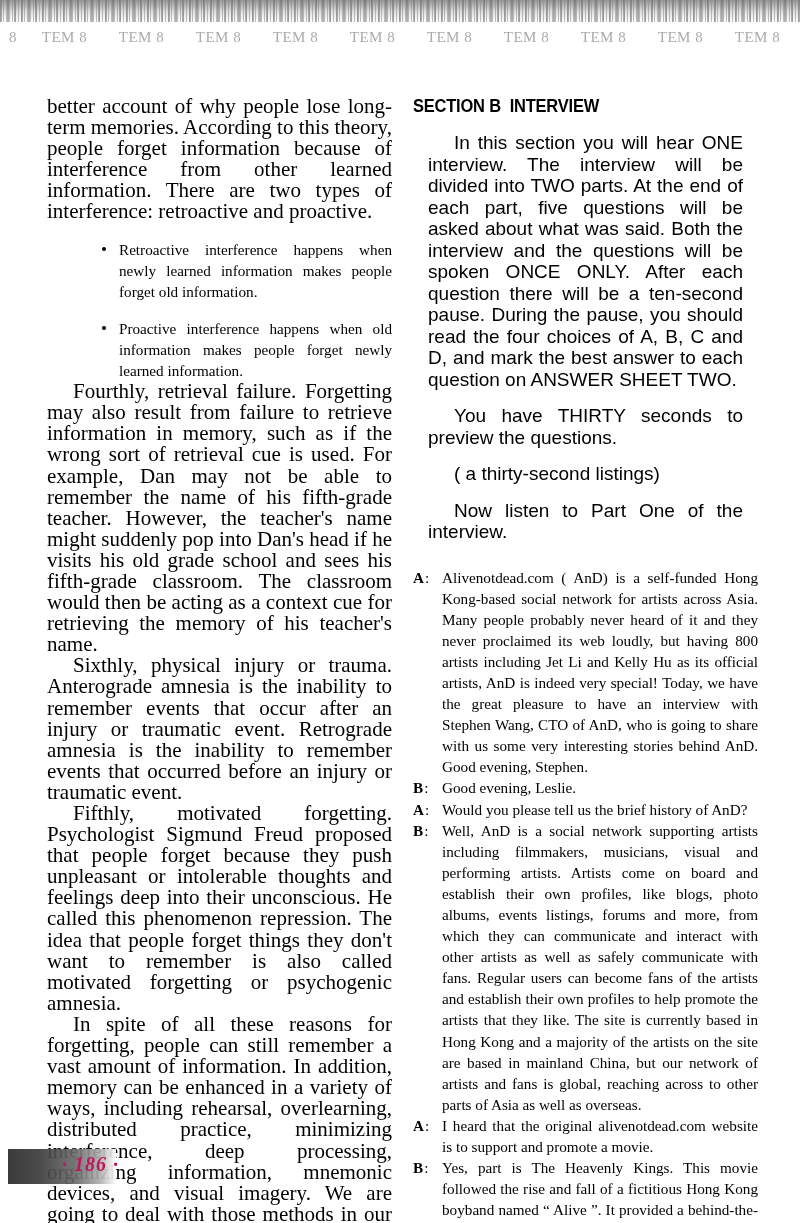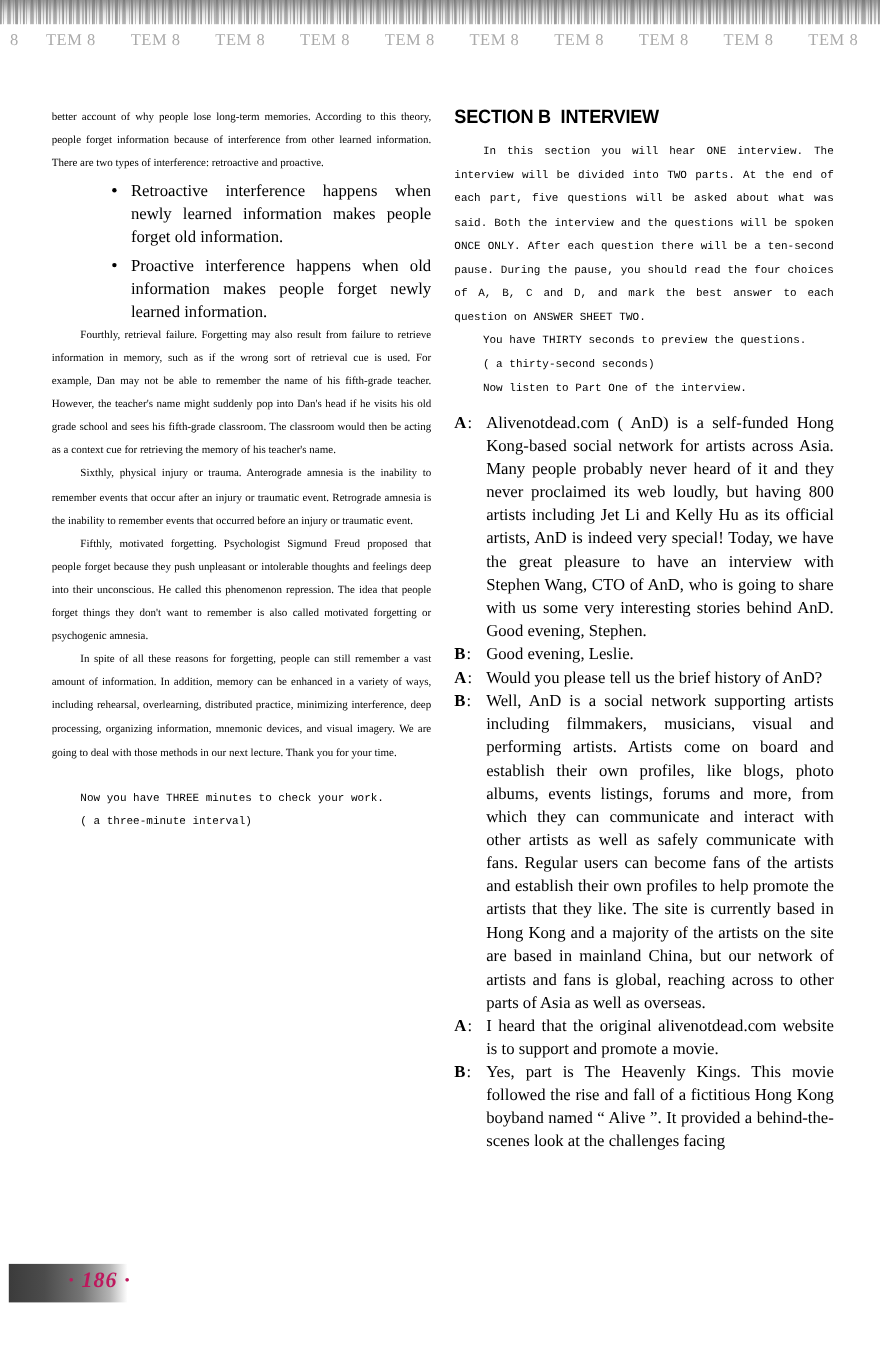--- a/index.html
+++ b/index.html
@@ -72,62 +72,62 @@
   .column {
     position: absolute;
     top: 0;
     width: 345px;
   }
   #col-left  { left: 47px; }
   #col-right { left: 413px; }
 
   p, .para {
     margin: 0;
-    font-size: 10px;
+    font-size: 21px;
     line-height: 21.1px;
     text-align: justify;
     text-justify: inter-word;
     -webkit-hyphens: none;
     hyphens: none;
   }
   .serif { font-family: "Liberation Serif", "DejaVu Serif", serif; }
 
   .indent { text-indent: 26px; }
 
   
   ul.bullets {
     margin: 0;
     padding: 0;
     list-style: none;
   }
   ul.bullets > li {
     position: relative;
-    margin: 4px 0 0 0;
+    margin: 16px 0 0 0;
     padding-left: 72px;
     font-size: 15.2px;
     line-height: 21.1px;
     text-align: justify;
   }
   ul.bullets > li .dot {
     position: absolute;
     left: 55px;
     top: 8px;
     width: 4px;
     height: 4px;
     border-radius: 50%;
     background: #000;
   }
 
   
   .instr {
-    font-family: Liberation Mono, monospace;
-    font-size: 10px;
+    font-family: Liberation Sans, sans-serif;
+    font-size: 19px;
     line-height: 21.5px;
     text-align: justify;
-    margin: 0;
+    margin: 15px;
   }
   .bold { font-weight: bold; }
   .gap-s { height: 9px; }
   .gap-l { height: 21px; }
 
   
   #section-b-heading {
     font-family: "Liberation Sans", "DejaVu Sans", sans-serif;
     font-weight: bold;
     font-size: 17.5px;
@@ -241,21 +241,21 @@
     <div class="gap-s"></div>
 
   </div>
 
   <div class="column" id="col-right">
 
     <div id="section-b-heading">SECTION B  INTERVIEW</div>
 
     <p class="instr indent">In this section you will hear ONE interview. The interview will be divided into TWO parts. At the end of each part, five questions will be asked about what was said. Both the interview and the questions will be spoken ONCE ONLY. After each question there will be a ten-second pause. During the pause, you should read the four choices of A, B, C and D, and mark the best answer to each question on ANSWER SHEET TWO.</p>
     <p class="instr indent">You have THIRTY seconds to preview the questions.</p>
-    <p class="instr indent">( a thirty-second seconds)</p>
+    <p class="instr indent">( a thirty-second listings)</p>
     <p class="instr indent">Now listen to Part One of the interview.</p>
 
     <div class="gap-s"></div>
 
     <div class="dialogue">
 
       <div class="turn">
         <span class="spk"><span>A</span><span class="colon">:</span></span>
         <span>Alivenotdead.com ( AnD) is a self-funded Hong Kong-based social network for artists across Asia. Many people probably never heard of it and they never proclaimed its web loudly, but having 800 artists including Jet Li and Kelly Hu as its official artists, AnD is indeed very special! Today, we have the great pleasure to have an interview with Stephen Wang, CTO of AnD, who is going to share with us some very interesting stories behind AnD. Good evening, Stephen.</span>
       </div>

